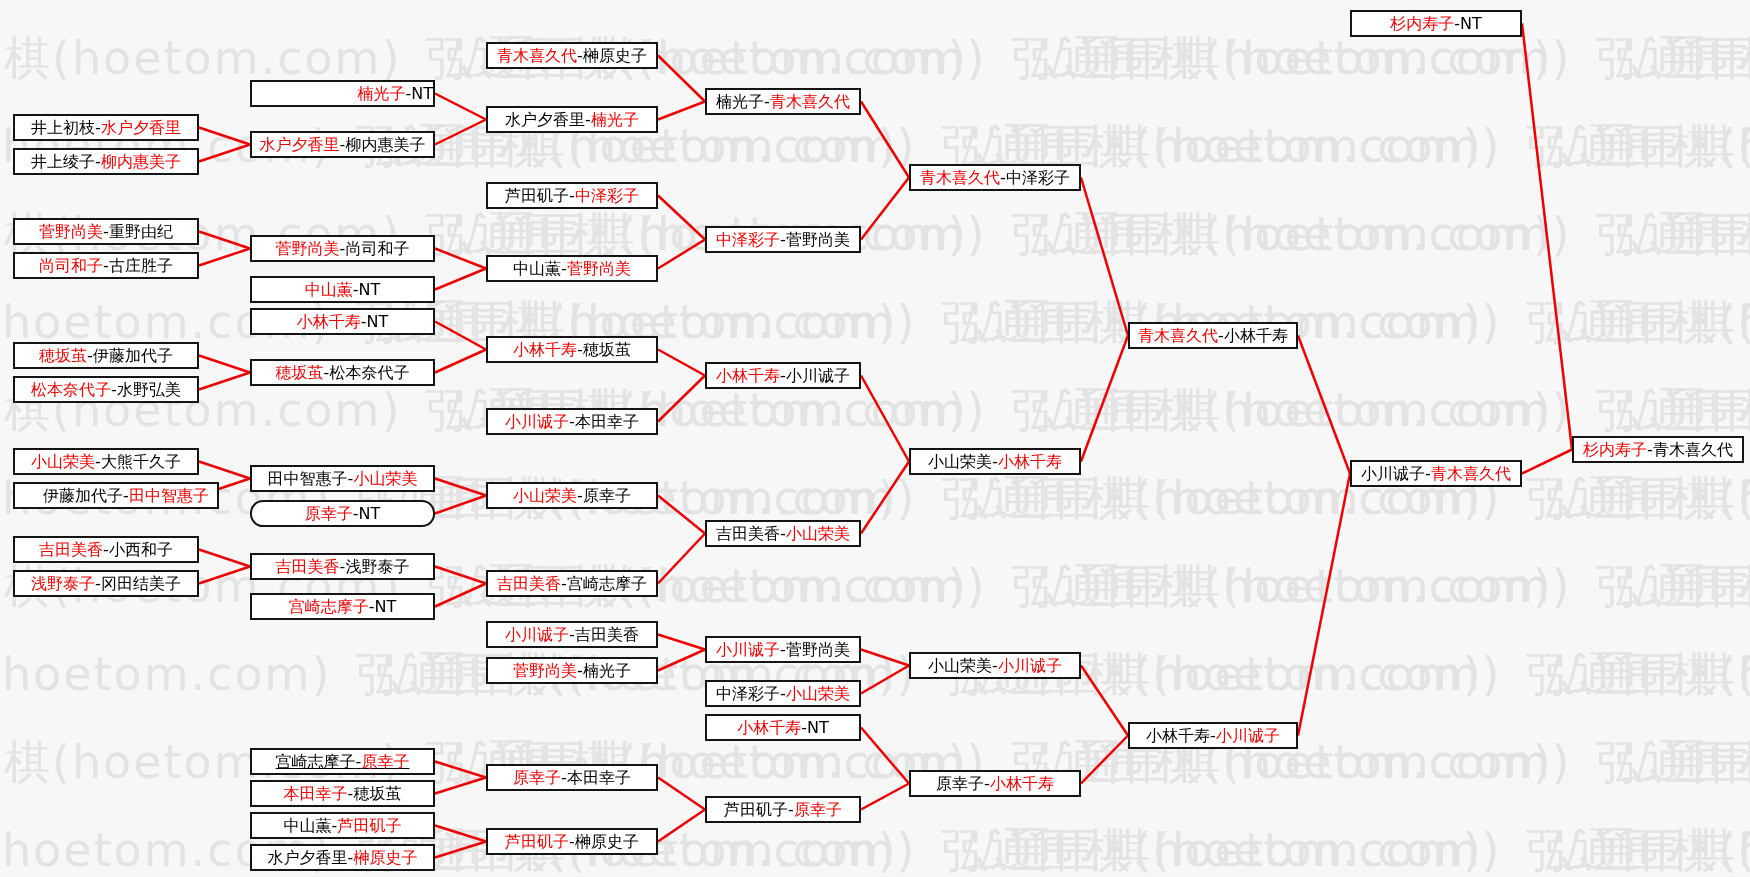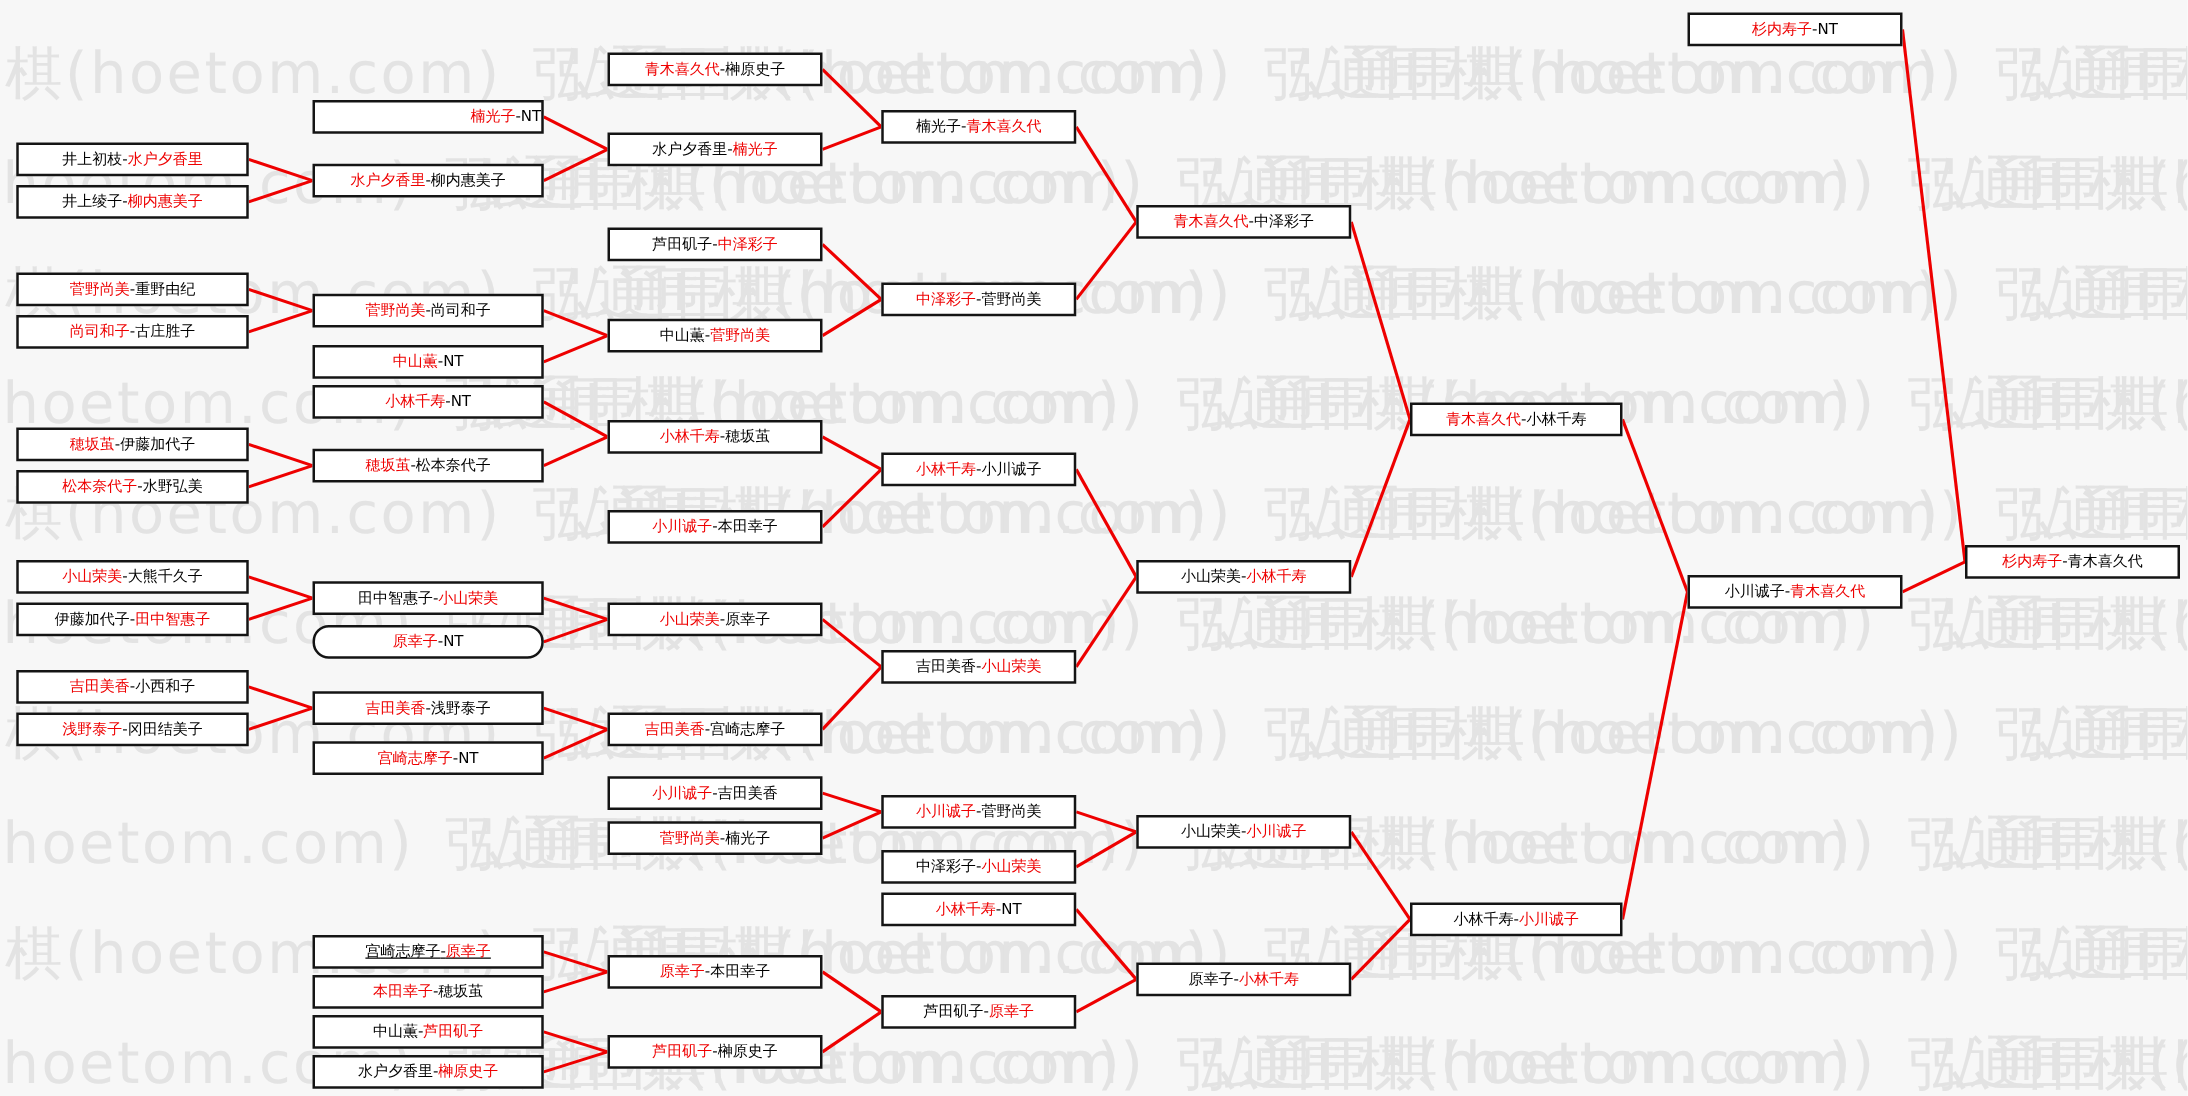--- a/index.html
+++ b/index.html
@@ -24,21 +24,21 @@
     position:absolute;left:0;top:0;width:1750px;height:877px;
     z-index:1;
   }
   .match{
     position:absolute;
     height:23px;
     border:2px solid #141414;
     background:#ffffff;
     z-index:2;
     text-align:center;
-    font-size:12px;
+    font-size:16px;
     line-height:23px;
     white-space:nowrap;
     overflow:hidden;
   }
   .match .p{color:#000000;}
   .match .p.win{color:#ee0000;}
   .match .dash{color:#000000;}
 </style>
 </head>
 <body>
@@ -141,21 +141,21 @@
       <line x1="1522" y1="23.5" x2="1572" y2="449.5" stroke="#ee0000" stroke-width="2.5"></line>
     </svg>
   <div id="boxes">
       <div class="match" style="left: 13px; top: 114px; width: 182px;"><span class="p">井上初枝</span><span class="dash">-</span><span class="p win">水户夕香里</span></div>
       <div class="match" style="left: 13px; top: 148px; width: 182px;"><span class="p">井上绫子</span><span class="dash">-</span><span class="p win">柳内惠美子</span></div>
       <div class="match" style="left: 13px; top: 218px; width: 182px;"><span class="p win">菅野尚美</span><span class="dash">-</span><span class="p">重野由纪</span></div>
       <div class="match" style="left: 13px; top: 252px; width: 182px;"><span class="p win">尚司和子</span><span class="dash">-</span><span class="p">古庄胜子</span></div>
       <div class="match" style="left: 13px; top: 342px; width: 182px;"><span class="p win">穂坂茧</span><span class="dash">-</span><span class="p">伊藤加代子</span></div>
       <div class="match" style="left: 13px; top: 376px; width: 182px;"><span class="p win">松本奈代子</span><span class="dash">-</span><span class="p">水野弘美</span></div>
       <div class="match" style="left: 13px; top: 448px; width: 182px;"><span class="p win">小山荣美</span><span class="dash">-</span><span class="p">大熊千久子</span></div>
-      <div class="match" style="left: 13px; top: 482px; width: 182px;"><span class="p">伊藤加代子</span><span class="dash">-</span><span class="p win">田中智惠子</span></div>
+      <div class="match" style="left: 13px; top: 482px; width: 182px; padding-left: 20px;"><span class="p">伊藤加代子</span><span class="dash">-</span><span class="p win">田中智惠子</span></div>
       <div class="match" style="left: 13px; top: 536px; width: 182px;"><span class="p win">吉田美香</span><span class="dash">-</span><span class="p">小西和子</span></div>
       <div class="match" style="left: 13px; top: 570px; width: 182px;"><span class="p win">浅野泰子</span><span class="dash">-</span><span class="p">冈田结美子</span></div>
       <div class="match" style="left: 250px; top: 80px; width: 181px; text-align: right;"><span class="p win">楠光子</span><span class="dash">-</span><span class="p">NT</span></div>
       <div class="match" style="left: 250px; top: 131px; width: 181px;"><span class="p win">水户夕香里</span><span class="dash">-</span><span class="p">柳内惠美子</span></div>
       <div class="match" style="left: 250px; top: 235px; width: 181px;"><span class="p win">菅野尚美</span><span class="dash">-</span><span class="p">尚司和子</span></div>
       <div class="match" style="left: 250px; top: 276px; width: 181px;"><span class="p win">中山薫</span><span class="dash">-</span><span class="p">NT</span></div>
       <div class="match" style="left: 250px; top: 308px; width: 181px;"><span class="p win">小林千寿</span><span class="dash">-</span><span class="p">NT</span></div>
       <div class="match" style="left: 250px; top: 359px; width: 181px;"><span class="p win">穂坂茧</span><span class="dash">-</span><span class="p">松本奈代子</span></div>
       <div class="match" style="left: 250px; top: 465px; width: 181px;"><span class="p">田中智惠子</span><span class="dash">-</span><span class="p win">小山荣美</span></div>
       <div class="match" style="left: 250px; top: 500px; width: 181px; border-radius: 13px;"><span class="p win">原幸子</span><span class="dash">-</span><span class="p">NT</span></div>

